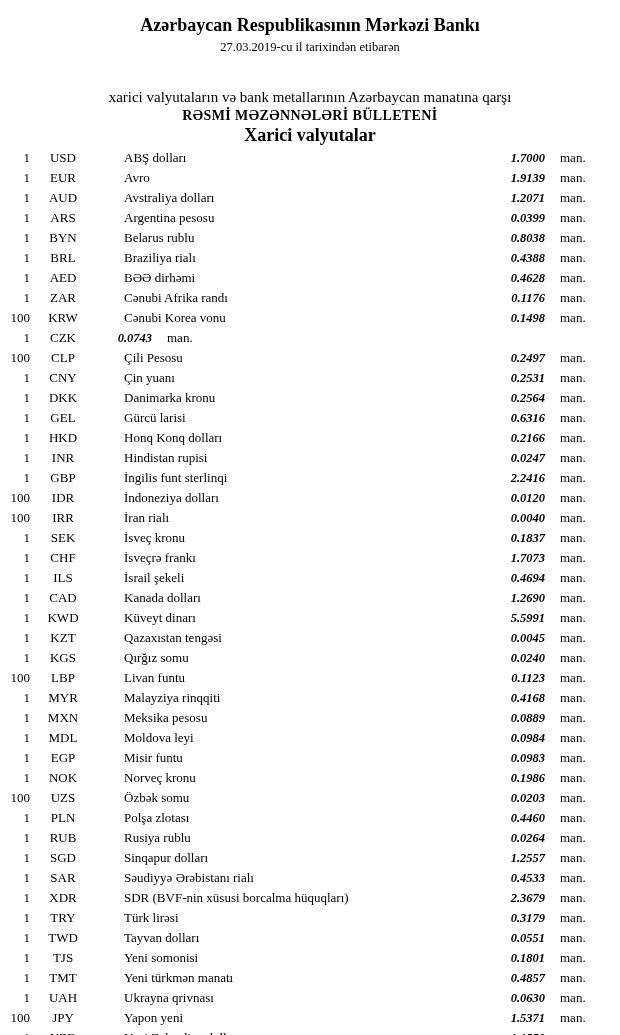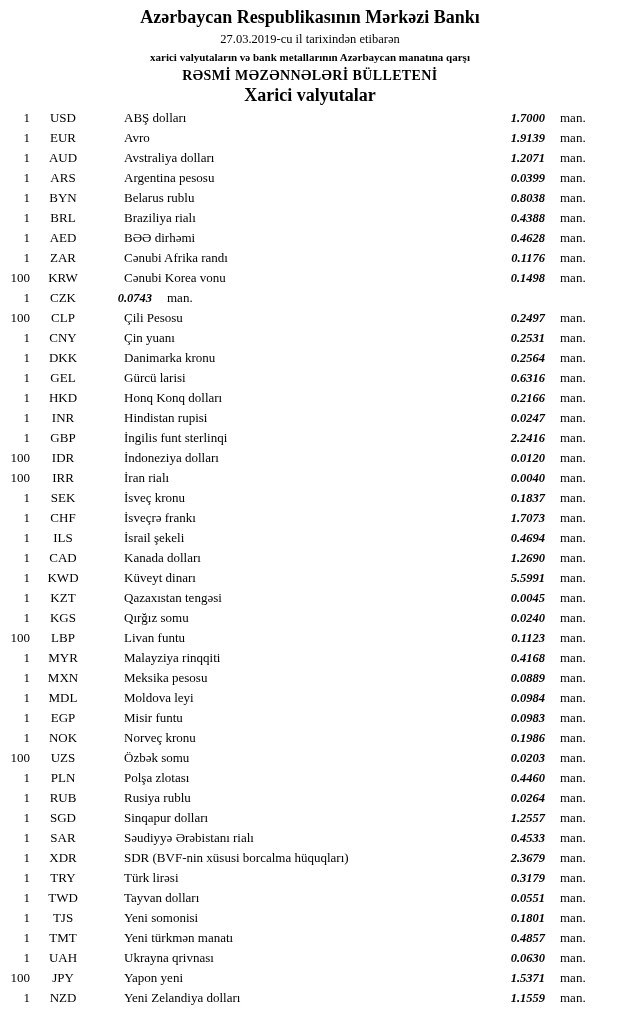--- a/index.html
+++ b/index.html
@@ -2,25 +2,25 @@
 <html><head>
 <meta charset="utf-8">
 <style>
   html, body { margin: 0; padding: 0; background: #ffffff; }
   body {
     width: 620px; height: 1035px;
     font-family: "Liberation Serif", "DejaVu Serif", serif;
     color: #000000;
     overflow: hidden;
   }
-  .page { width: 620px; height: 1035px; box-sizing: border-box; padding-top: 4px; }
+  .page { width: 620px; height: 1035px; box-sizing: border-box; padding-top: 12px; }
   .header { text-align: center; }
   .bank-name   { font-size: 18px; font-weight: bold; line-height: 26px; }
   .date-line   { font-size: 12.5px; font-weight: normal; line-height: 18px; }
-  .subject-line{ font-size: 11px; font-weight: bold; line-height: 18px; }
+  .subject-line{ font-size: 15px; font-weight: normal; line-height: 18px; margin-top: 32px; }
   .bulletin    { font-size: 14px; font-weight: bold; line-height: 20px; letter-spacing: 0.4px; }
   .section-title {
     font-size: 18px; font-weight: bold; text-align: center;
     line-height: 18px;
   }
   .table { margin-top: 4px; padding: 0 24px 0 4px; }
   .row { display: flex; height: 20px; align-items: baseline; font-size: 13px; line-height: 20px; }
   .qty  { width: 26px; text-align: right; flex: none; }
   .code { width: 50px; text-align: center; margin-left: 8px; flex: none; }
   .name { flex: 1 1 auto; padding-left: 7px; white-space: nowrap; overflow: hidden; margin-left: 29px; }

